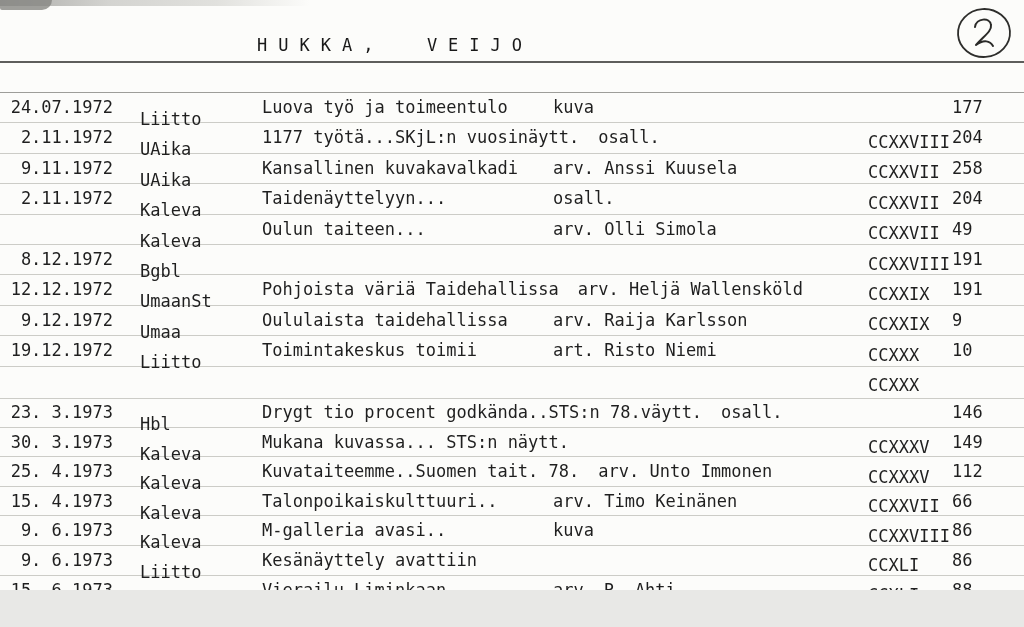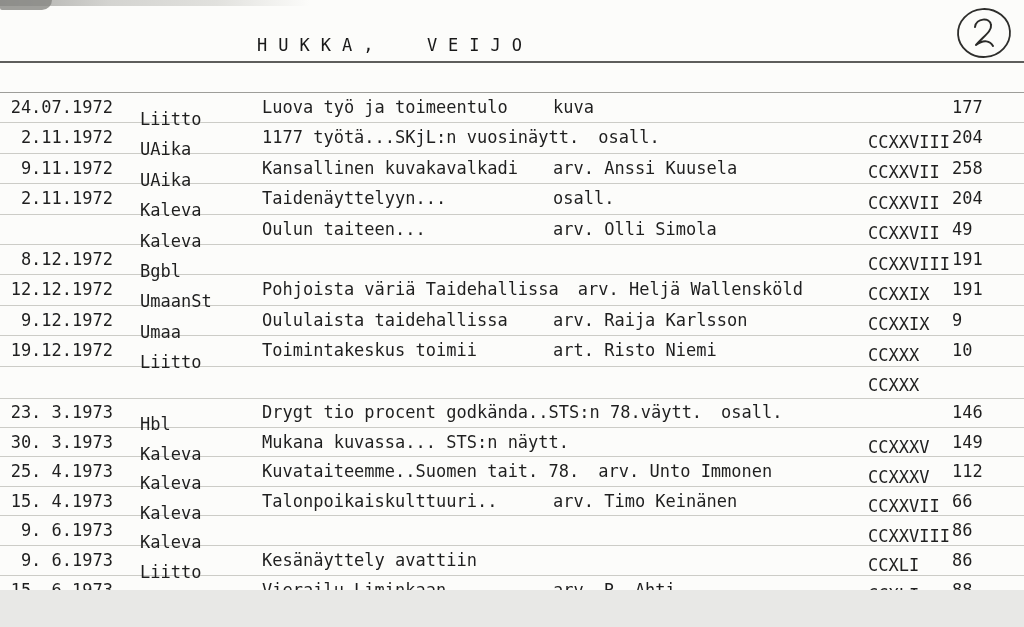--- a/index.html
+++ b/index.html
@@ -168,20 +168,21 @@
     <span class="c-date">15. 4.1973</span>
     <span class="c-source">Kaleva</span>
     <span class="c-detail"><span class="c-title">Talonpoikaiskulttuuri..</span><span class="c-note">arv. Timo Keinänen</span></span>
     <span class="c-ref">CCXXVIII</span>
     <span class="c-page">66</span>
   </div>
 
   <div class="row">
     <span class="c-date"> 9. 6.1973</span>
     <span class="c-source">Kaleva</span>
+    <span class="c-detail"><span class="c-title">M-galleria avasi..</span><span class="c-note">kuva</span></span>
     <span class="c-ref">CCXLI</span>
     <span class="c-page">86</span>
   </div>
 
   <div class="row">
     <span class="c-date"> 9. 6.1973</span>
     <span class="c-source">Liitto</span>
     <span class="c-detail"><span class="c-title">Kesänäyttely avattiin</span><span class="c-note"></span></span>
     <span class="c-ref">CCXLI</span>
     <span class="c-page">86</span>

